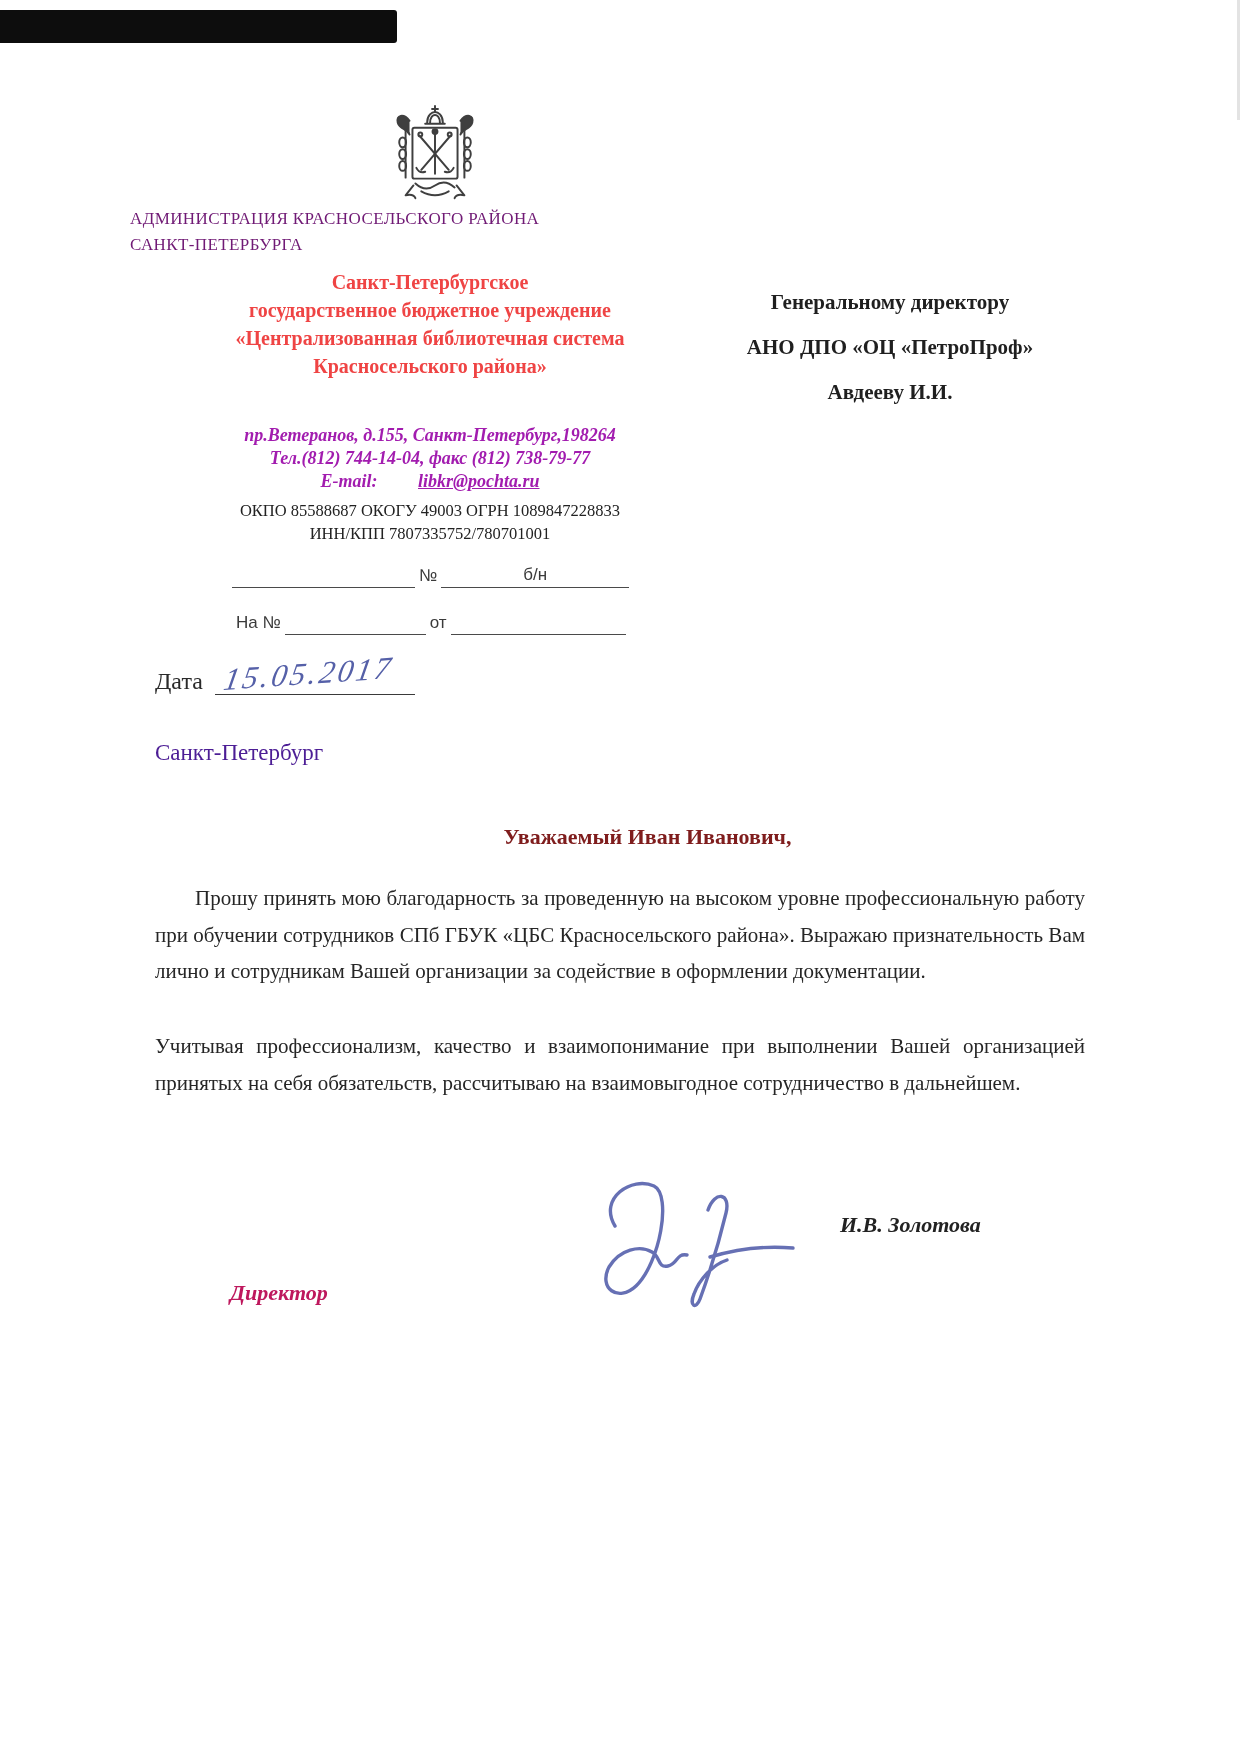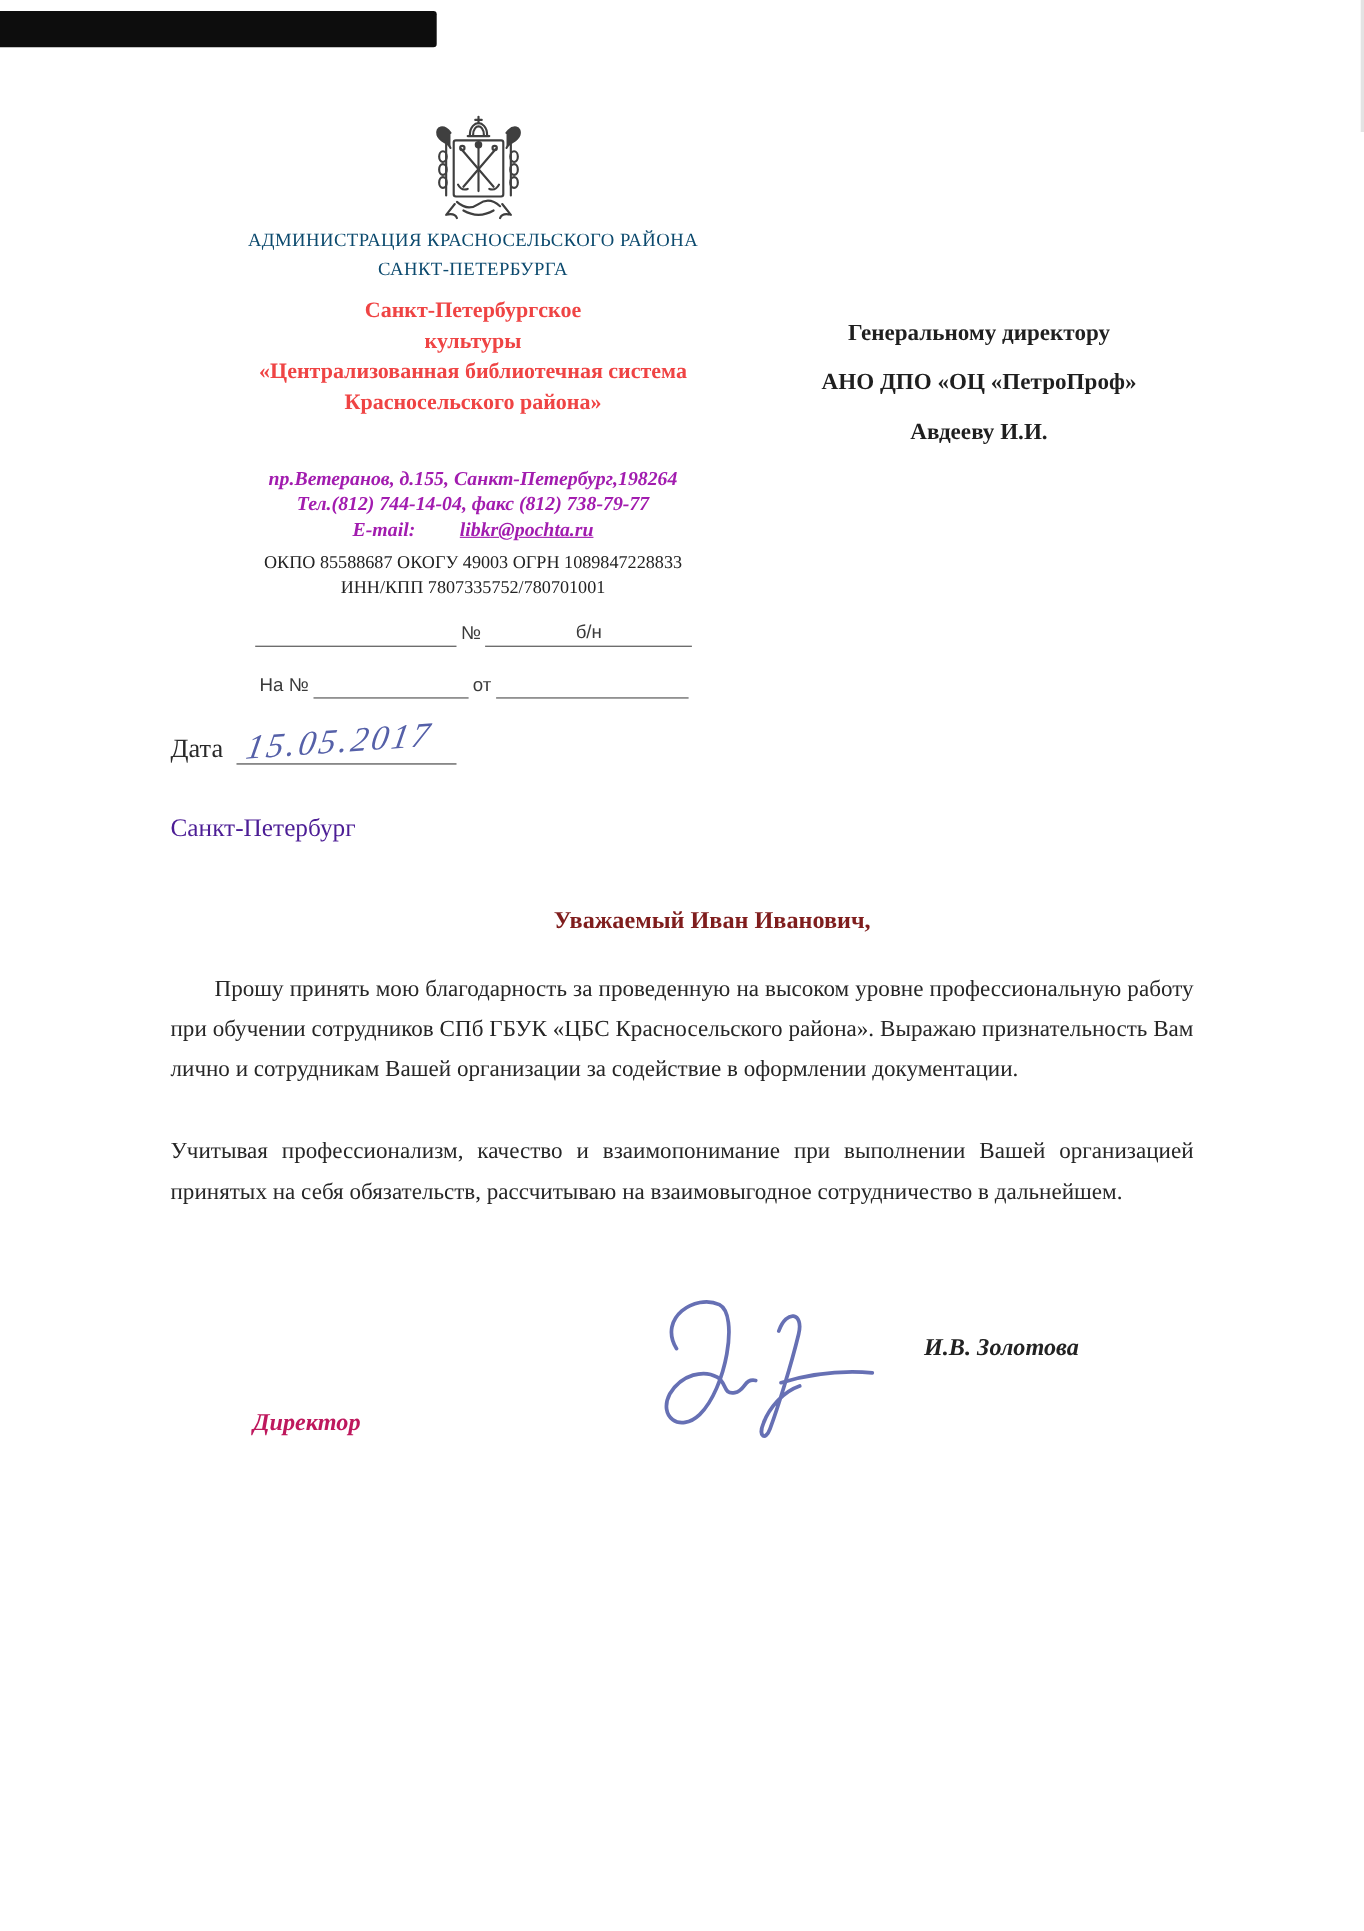--- a/index.html
+++ b/index.html
@@ -13,22 +13,22 @@
     color:#262626;
   }
   
   .scan-bar{position:absolute;top:10px;left:0;width:397px;height:33px;background:#0d0d0d;border-radius:0 3px 3px 0;}
   .scan-edge{position:absolute;top:0;right:0;width:3px;height:120px;background:#e3e3e3;}
 
   
   .emblem{position:absolute;top:101px;left:386px;width:98px;height:118px;}
 
   
-  .admin-header{position:absolute;top:206px;left:130px;width:600px;text-align:center;
-    font-size:17px;letter-spacing:.4px;line-height:26px;color:#0c4a6e;}
+  .admin-header{position:absolute;top:206px;left:130px;width:600px;text-align:left;
+    font-size:17px;letter-spacing:.4px;line-height:26px;color:#701a75;}
   .org-block{position:absolute;top:268px;left:130px;width:600px;text-align:center;
     font-size:20px;font-weight:bold;line-height:28px;color:#ef4444;}
   .contact-block{position:absolute;top:424px;left:130px;width:600px;text-align:center;
     font-size:18px;font-weight:bold;line-height:23px;color:#a21caf;font-style:italic;}
   .contact-block .email-underline{text-decoration:underline;margin-left:36px;}
   .registry-block{position:absolute;top:499px;left:130px;width:600px;text-align:center;
     font-size:16.5px;font-weight:normal;line-height:23px;color:#222;}
 
   
   .addressee{position:absolute;top:280px;left:690px;width:400px;text-align:center;
@@ -110,21 +110,21 @@
     <path d="M36,92 q14,8 28,0"></path>
   </svg>
 
   <div class="admin-header">
     <div>АДМИНИСТРАЦИЯ КРАСНОСЕЛЬСКОГО РАЙОНА</div>
     <div>САНКТ-ПЕТЕРБУРГА</div>
   </div>
 
   <div class="org-block">
     <div>Санкт-Петербургское</div>
-    <div>культуры</div>
+    <div>государственное бюджетное учреждение</div>
     <div>«Централизованная библиотечная система</div>
     <div>Красносельского района»</div>
   </div>
 
   <div class="addressee">
     <div>Генеральному директору</div>
     <div>АНО ДПО «ОЦ «ПетроПроф»</div>
     <div>Авдееву И.И.</div>
   </div>
 

